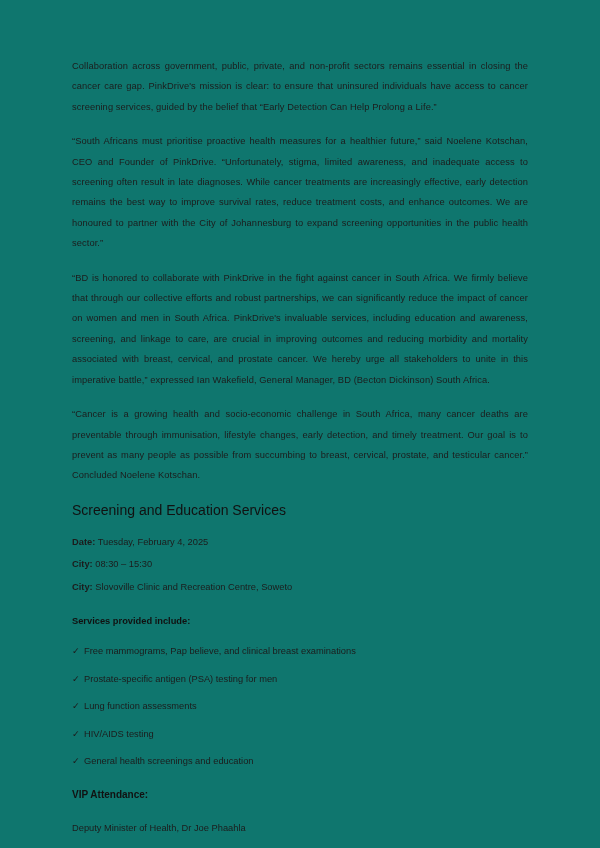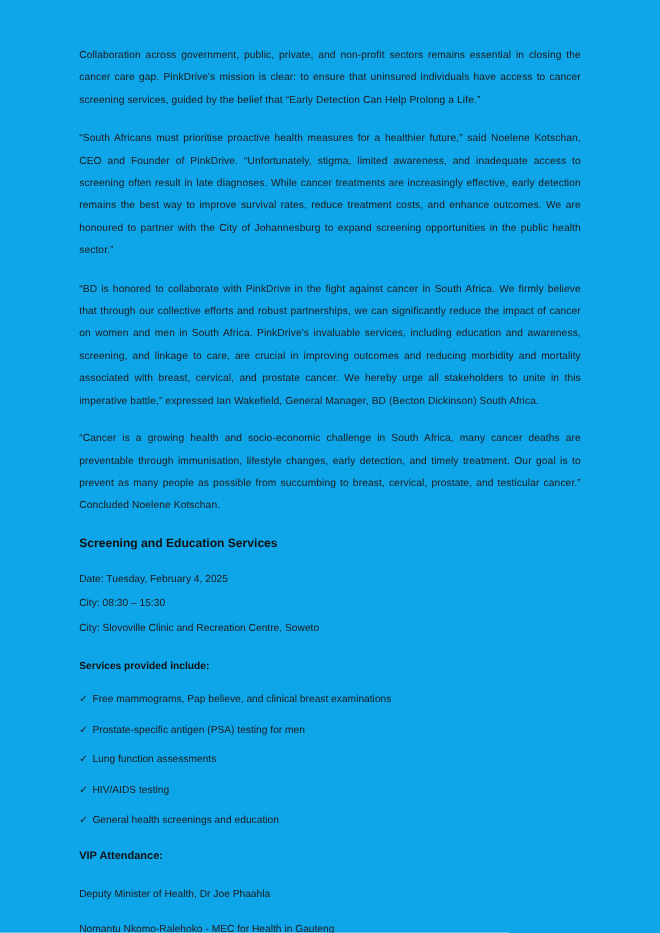--- a/index.html
+++ b/index.html
@@ -12,46 +12,46 @@
     height: 848px;
     font-family: "Liberation Sans", sans-serif;
     color: #1a1a1a;
     position: relative;
     overflow: hidden;
   }
   .page {
     box-sizing: border-box;
     width: 600px;
     height: 848px;
-    padding: 40px 72px 0 72px;
-    background: #0ea5e9;
+    padding: 56px 72px 0 72px;
+    background: #0f766e;
   }
   p.body-par {
     font-size: 9.3px;
     line-height: 20.4px;
     text-align: justify;
     margin: 0 0 14px 0;
     letter-spacing: 0.01em;
     color: #1c1c1c;
   }
   h2.section-head {
-    font-size: 11px;
+    font-size: 14px;
     line-height: 20px;
-    font-weight: bold;
+    font-weight: normal;
     margin: 6px 0 12px 0;
     color: #111111;
   }
   .detail-line {
     font-size: 9.3px;
     line-height: 20.4px;
     margin: 0 0 2px 0;
     color: #1c1c1c;
   }
   .detail-line .lbl {
-    font-weight: normal;
+    font-weight: bold;
     text-align: center;
   }
   .detail-block {
     margin-bottom: 14px;
   }
   .services-head {
     font-size: 9.3px;
     line-height: 20.4px;
     font-weight: bold;
     margin: 0 0 10px 0;

